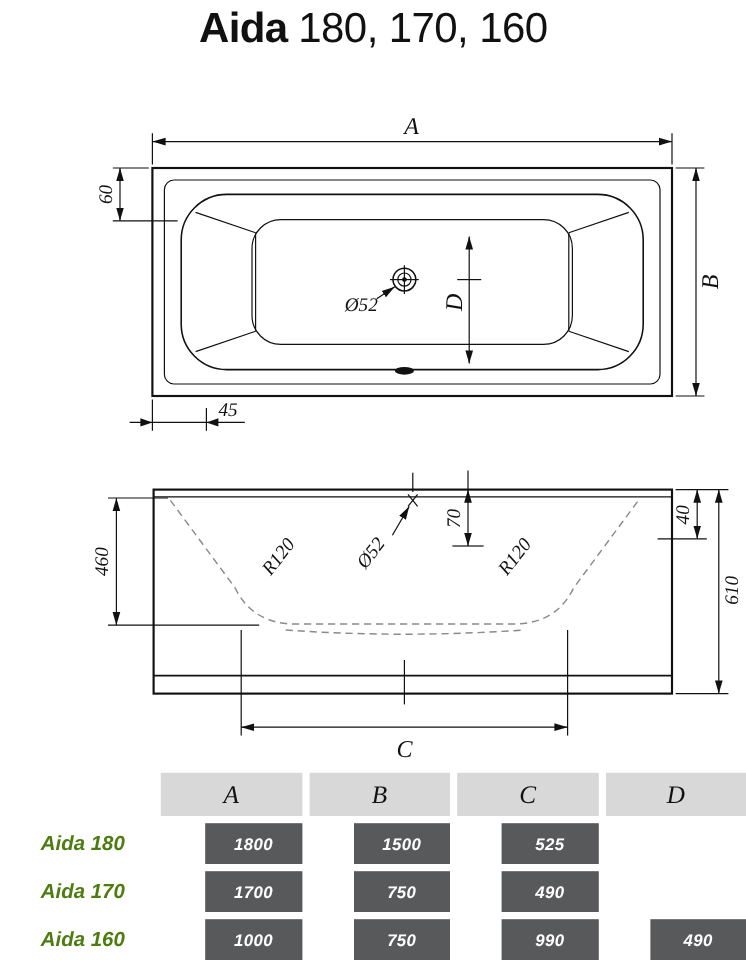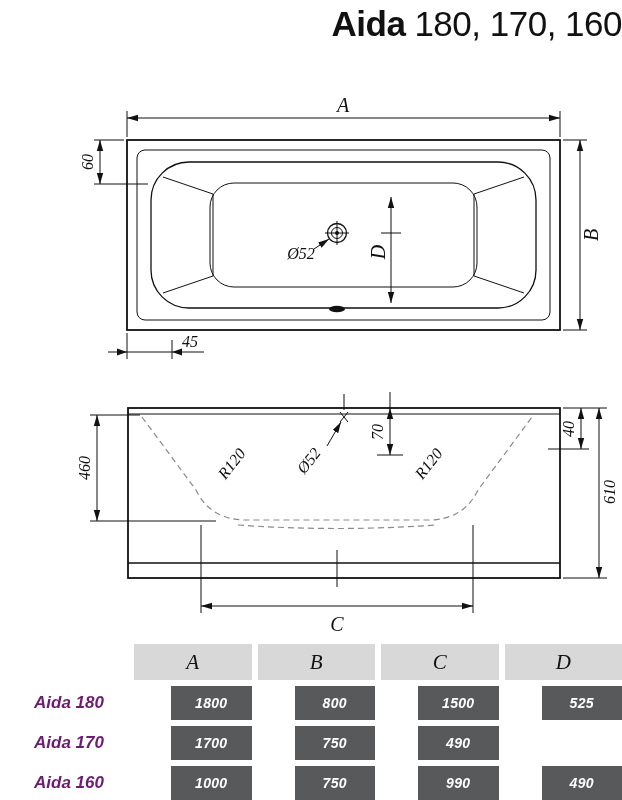--- a/index.html
+++ b/index.html
@@ -1,21 +1,21 @@
 <!DOCTYPE html>
 <html style="--value-cell: #58595b; --header-cell: #d8d8d8;"><head>
 <meta charset="utf-8">
 <style>
   html,body{margin:0;padding:0;}
   body{
     width:622px;height:800px;position:relative;background:#fff;overflow:hidden;
     font-family:"Liberation Sans",sans-serif;
   }
   .title{
-    position:absolute;top:4px;left:0;width:100%;text-align:right;
+    position:absolute;top:4px;left:0;width:100%;text-align:center;
     font-size:35px;color:#111;letter-spacing:-0.5px;white-space:nowrap;
   }
   .title .brand{font-weight:bold;}
   .title .models{font-weight:normal;margin-left:9px;}
 
   svg.drawing{position:absolute;top:0;left:0;}
   .thin{stroke:#111;stroke-width:1;fill:none;}
   .mid{stroke:#111;stroke-width:1.3;fill:none;}
   .thick{stroke:#111;stroke-width:1.8;fill:none;}
   .dashed{stroke:#8a8a8a;stroke-width:1.2;fill:none;stroke-dasharray:6 4;}
@@ -33,21 +33,21 @@
   .t-col-head{
     background:var(--header-cell,#d8d8d8);
     font-family:"Liberation Serif",serif;font-style:italic;font-size:21px;color:#111;
   }
   .t-cell{
     background:var(--value-cell,#58595b);
     color:#fff;font-weight:bold;font-style:italic;font-size:14px;letter-spacing:.3px;margin-left:37px;
   }
   .t-label{
     justify-content:flex-start;padding-left:10px;
-    font-weight:bold;font-style:italic;font-size:17px;color:#701a75;background:#fff;
+    font-weight:bold;font-style:italic;font-size:17px;color:#4d7c0f;background:#fff;
   }
 </style>
 </head>
 <body>
 
 <div class="title">
   <span class="brand">Aida</span><span class="models">180, 170, 160</span>
 </div>
 
 <svg class="drawing" width="622" height="640" viewBox="0 0 622 640">
@@ -187,21 +187,20 @@
   <div class="t-row t-head">
     <div></div>
     <div class="t-col-head">A</div>
     <div class="t-col-head">B</div>
     <div class="t-col-head">C</div>
     <div class="t-col-head">D</div>
   </div>
   <div class="t-row">
     <div class="t-label">Aida 180</div>
     <div class="t-cell">1800</div>
-    <div class="t-cell">800</div>
     <div class="t-cell">1500</div>
     <div class="t-cell">525</div>
   </div>
   <div class="t-row">
     <div class="t-label">Aida 170</div>
     <div class="t-cell">1700</div>
     <div class="t-cell">750</div>
     <div class="t-cell">490</div>
   </div>
   <div class="t-row">

